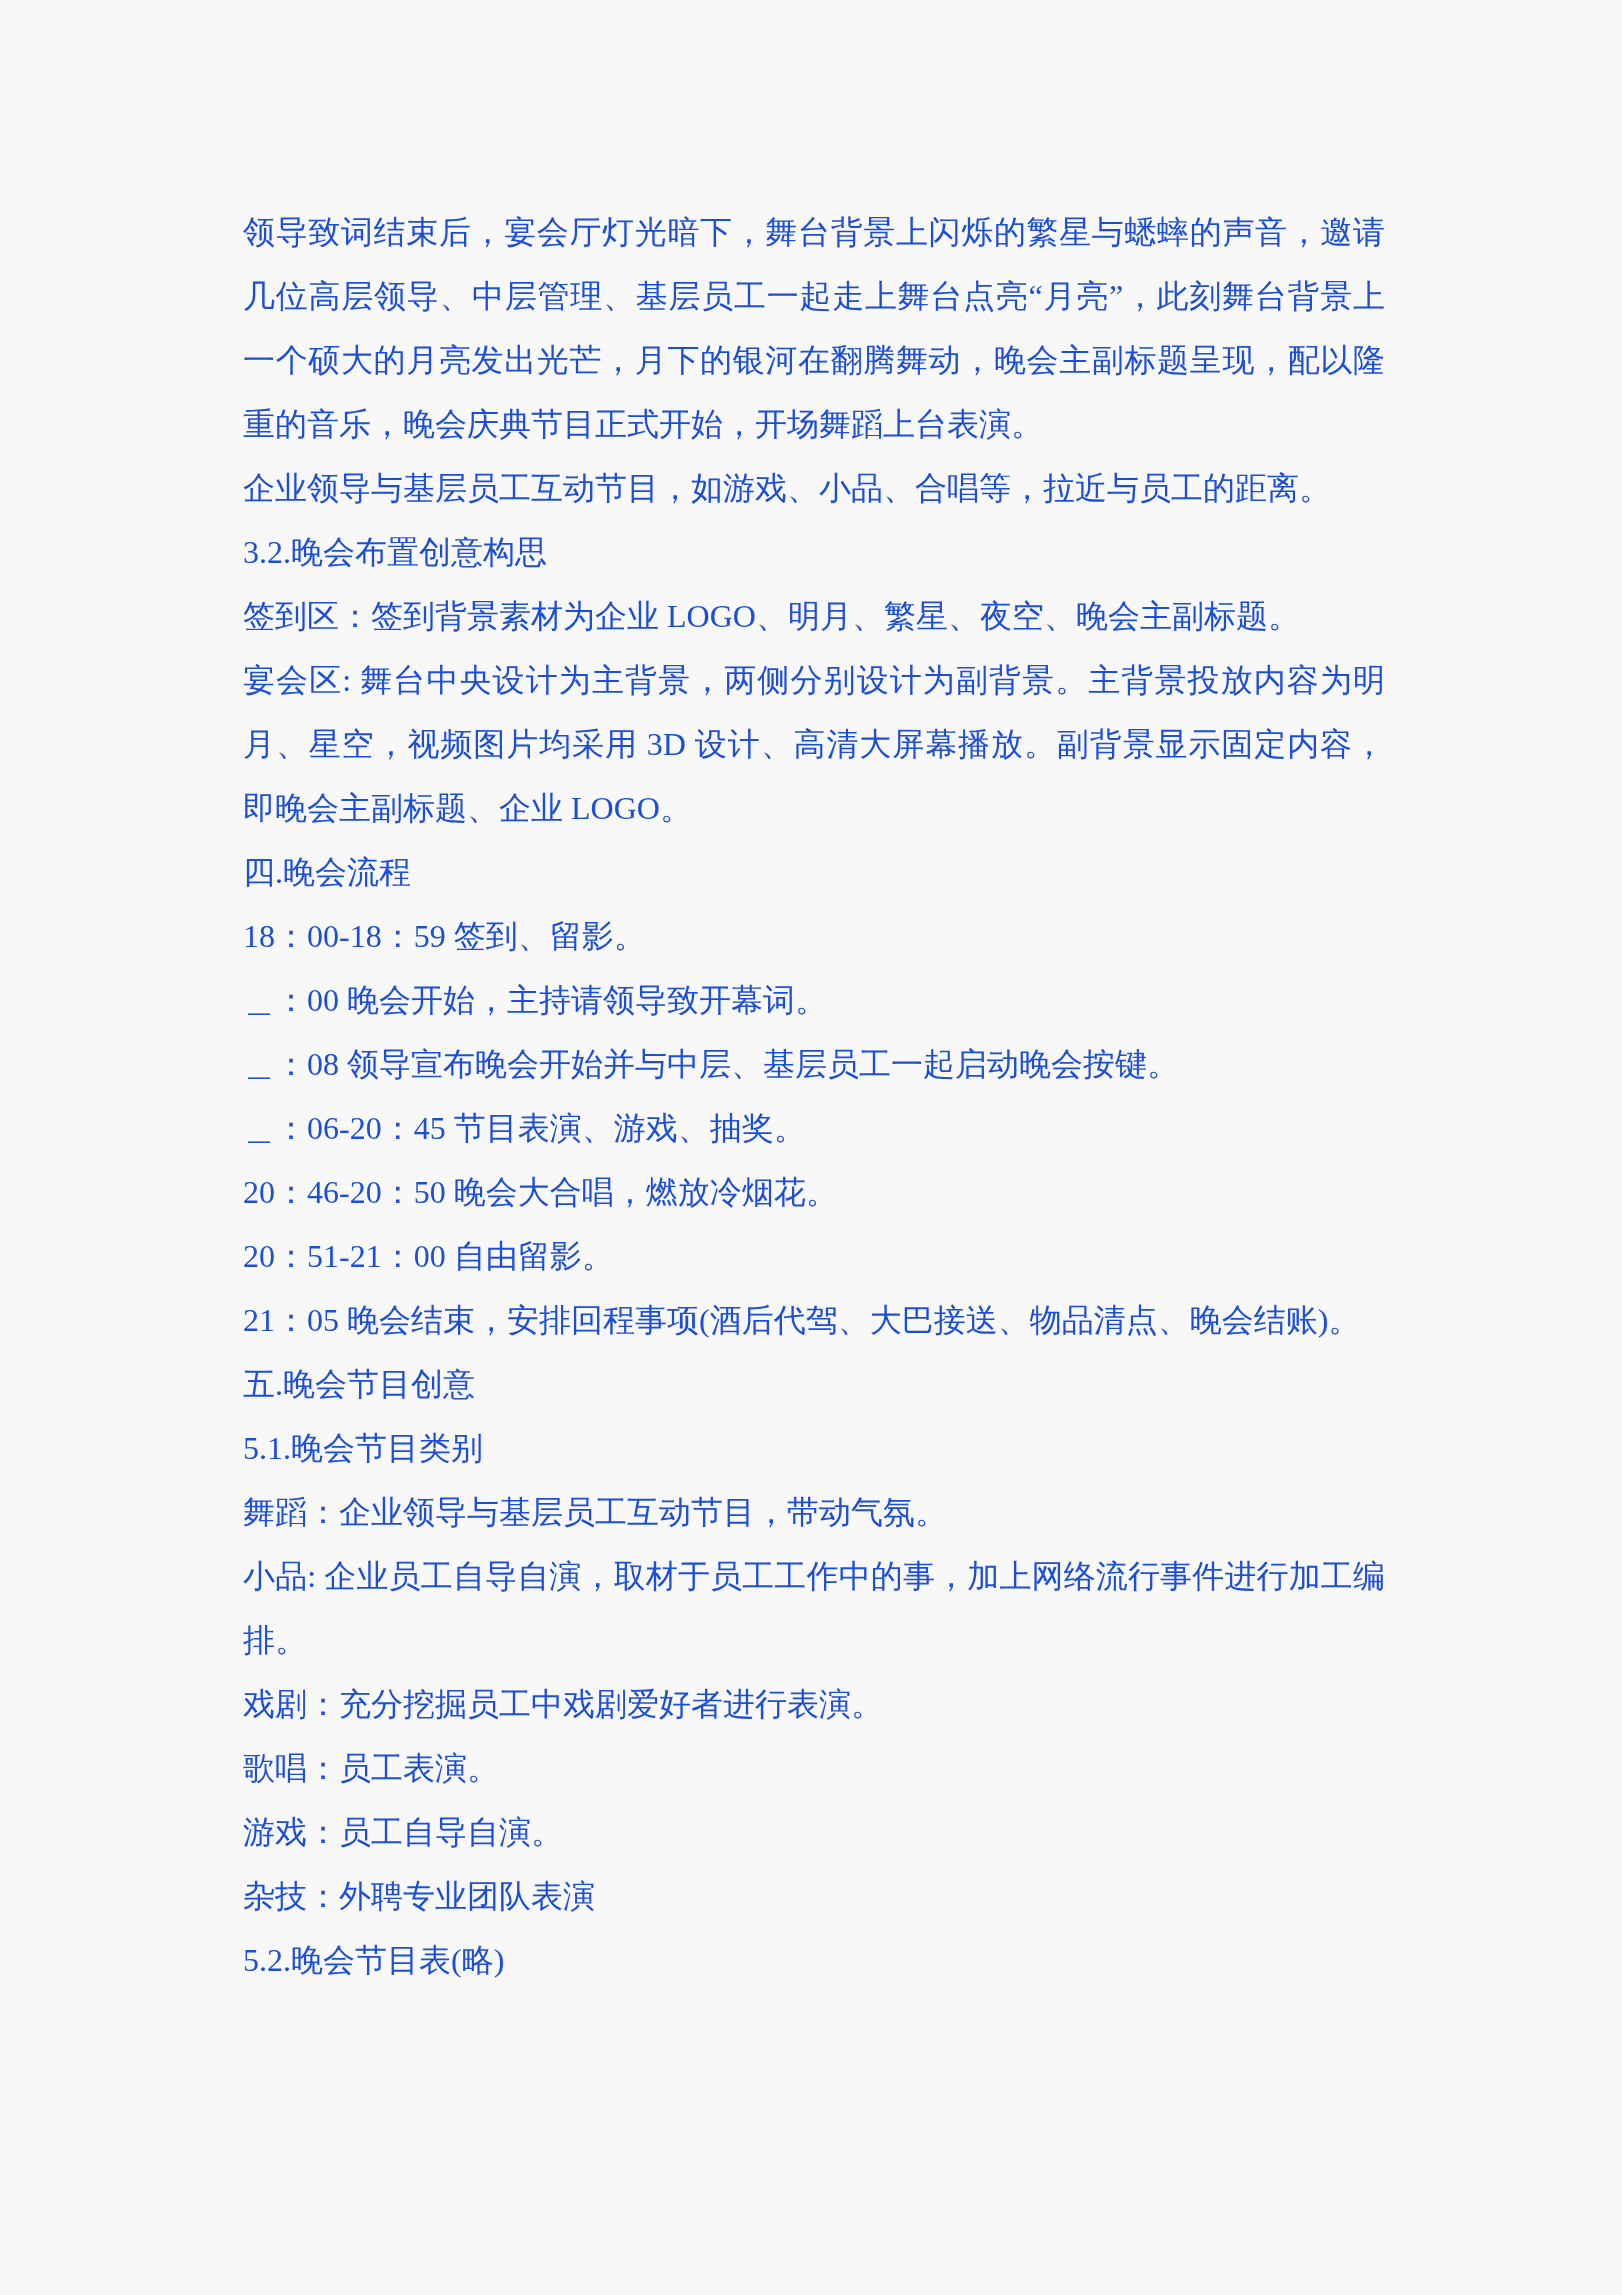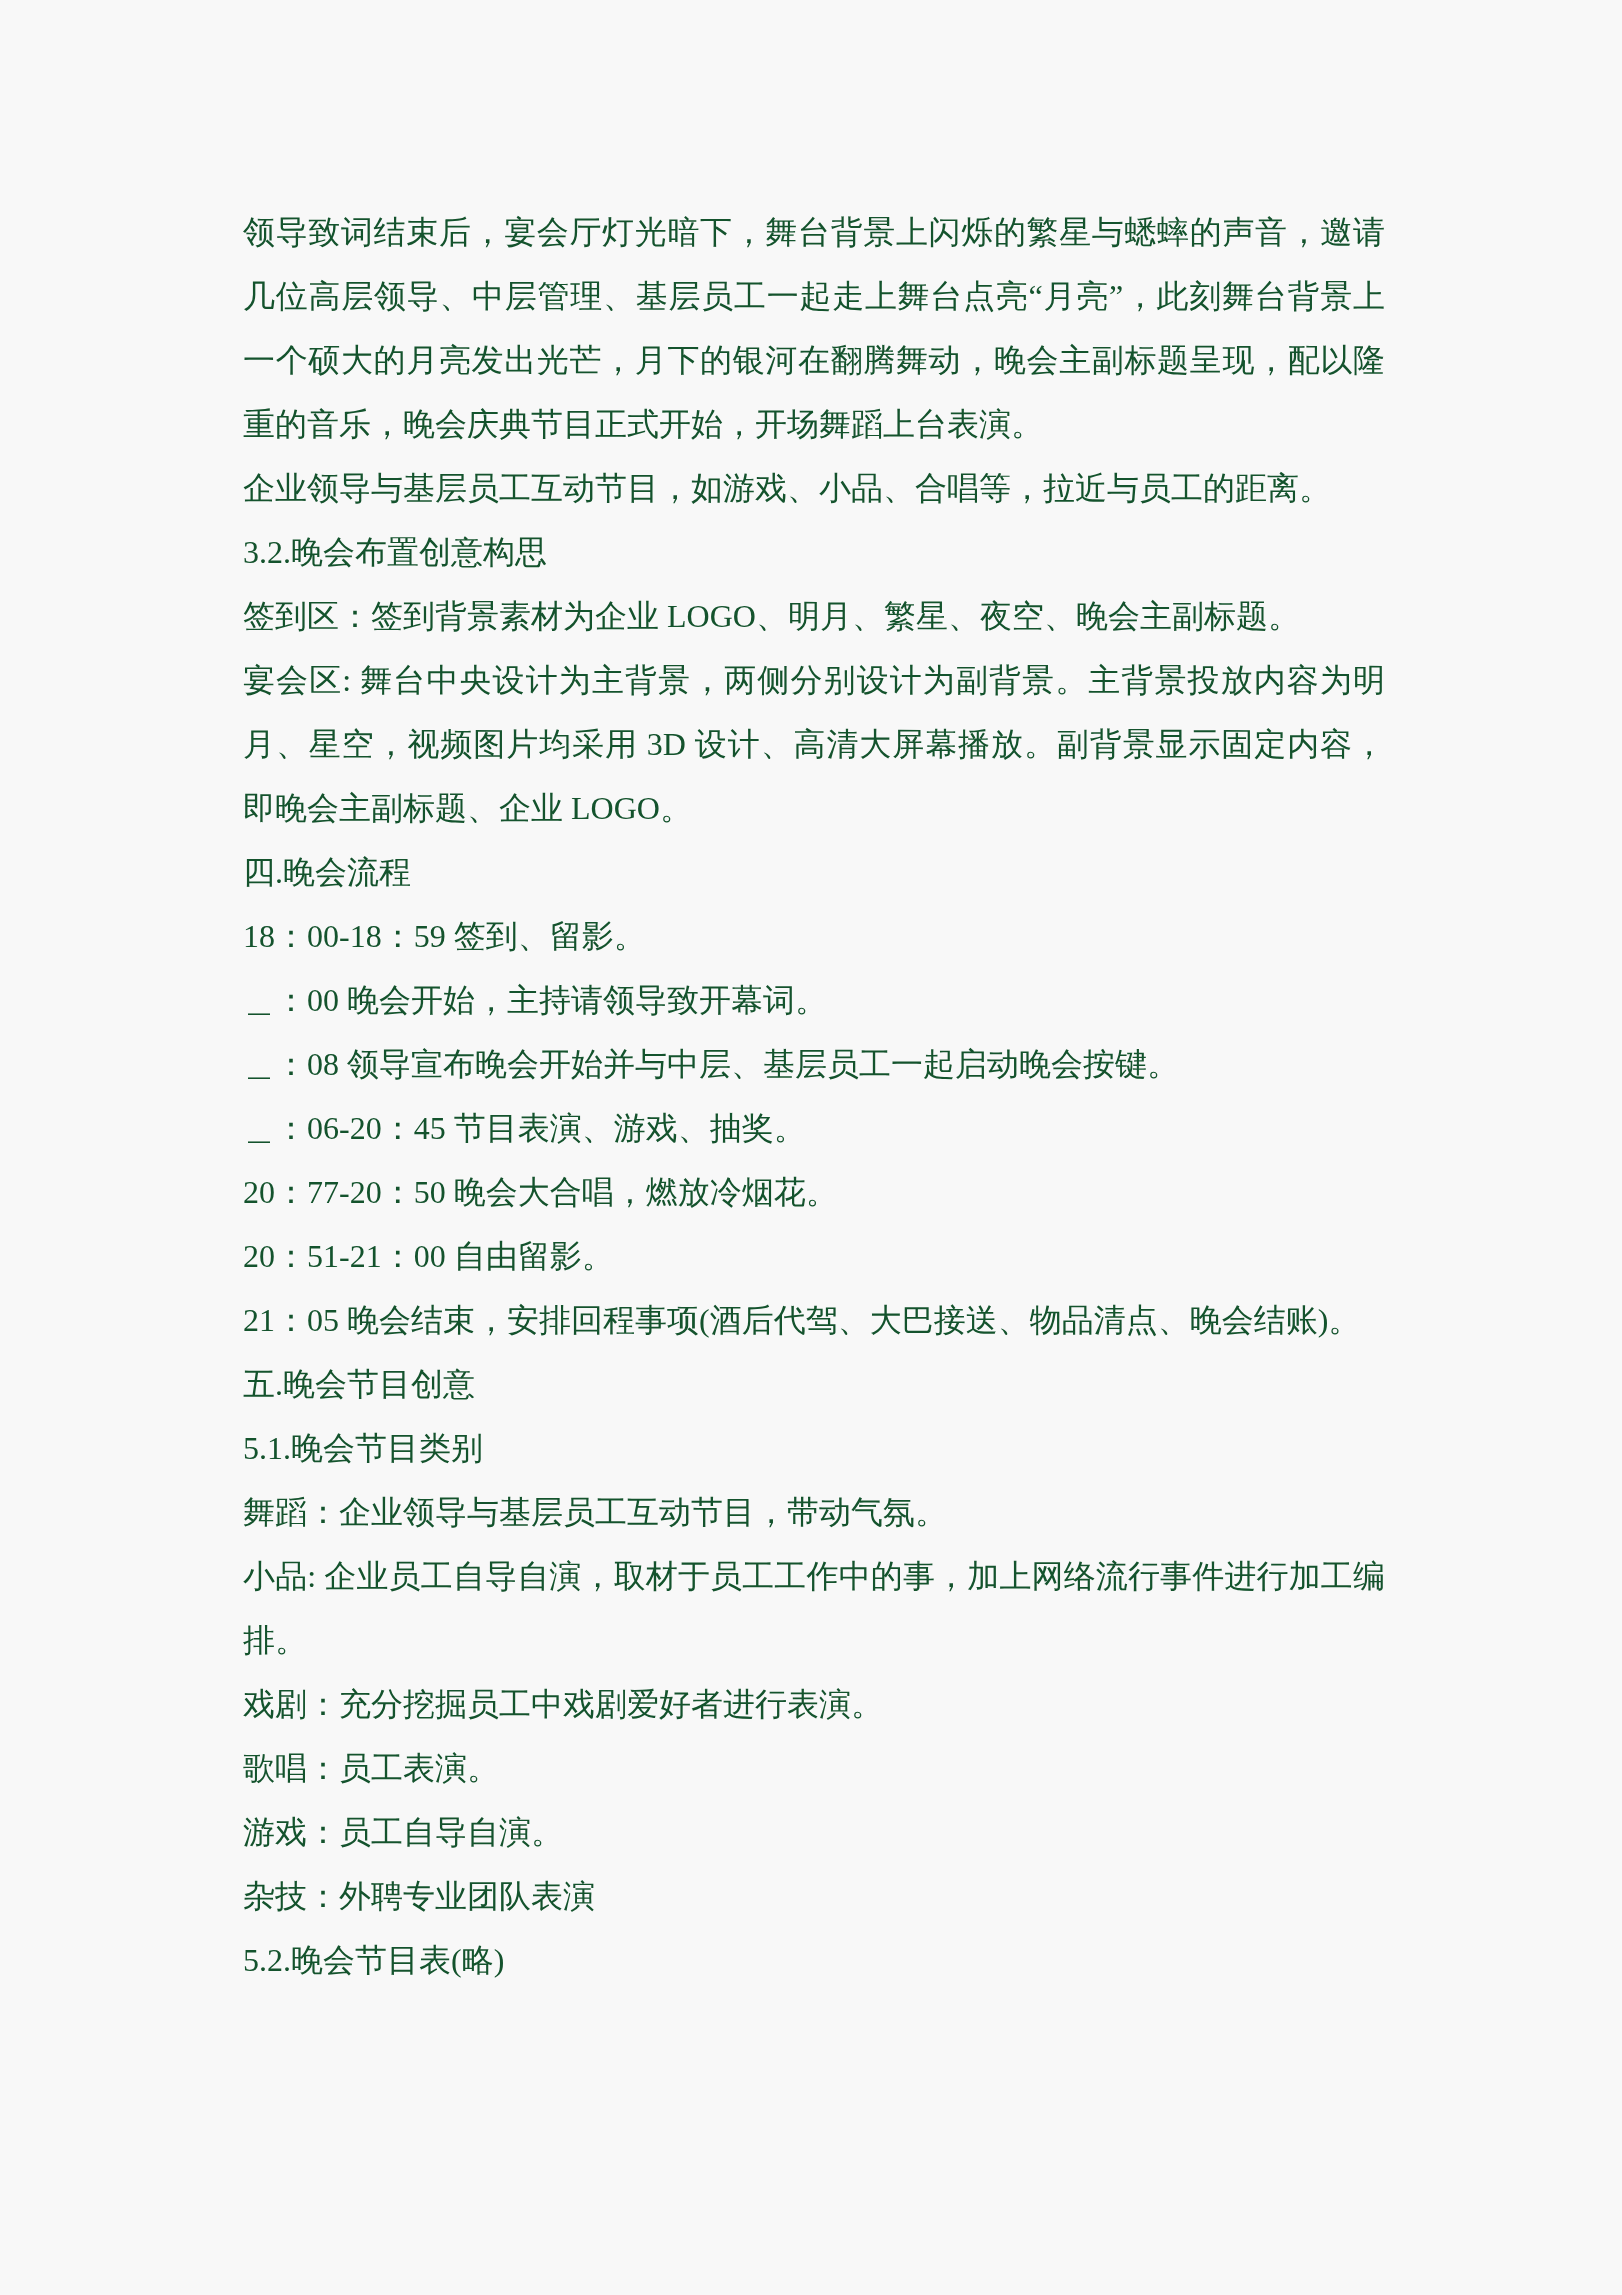--- a/index.html
+++ b/index.html
@@ -17,42 +17,42 @@
     position: absolute;
     top: 200px;
     left: 243px;
     width: 1142px;
   }
   .page-content p {
     margin: 0;
     padding: 0;
     font-size: 32px;
     line-height: 64px;
-    color: #14532d;
+    color: #1d4ed8;
     text-align: justify;
     font-weight: normal;
     font-kerning: none;
     word-break: normal;
   }
 </style>
 </head>
 <body style="background: rgb(248, 248, 248);">
 
 <main class="page-content">
   <p>领导致词结束后，宴会厅灯光暗下，舞台背景上闪烁的繁星与蟋蟀的声音，邀请几位高层领导、中层管理、基层员工一起走上舞台点亮“月亮”，此刻舞台背景上一个硕大的月亮发出光芒，月下的银河在翻腾舞动，晚会主副标题呈现，配以隆重的音乐，晚会庆典节目正式开始，开场舞蹈上台表演。</p>
   <p>企业领导与基层员工互动节目，如游戏、小品、合唱等，拉近与员工的距离。</p>
   <p>3.2.晚会布置创意构思</p>
   <p>签到区：签到背景素材为企业 LOGO、明月、繁星、夜空、晚会主副标题。</p>
   <p>宴会区: 舞台中央设计为主背景，两侧分别设计为副背景。主背景投放内容为明月、星空，视频图片均采用 3D 设计、高清大屏幕播放。副背景显示固定内容，即晚会主副标题、企业 LOGO。</p>
   <p>四.晚会流程</p>
   <p>18：00-18：59 签到、留影。</p>
   <p>＿：00 晚会开始，主持请领导致开幕词。</p>
   <p>＿：08 领导宣布晚会开始并与中层、基层员工一起启动晚会按键。</p>
   <p>＿：06-20：45 节目表演、游戏、抽奖。</p>
-  <p>20：77-20：50 晚会大合唱，燃放冷烟花。</p>
+  <p>20：46-20：50 晚会大合唱，燃放冷烟花。</p>
   <p>20：51-21：00 自由留影。</p>
   <p>21：05 晚会结束，安排回程事项(酒后代驾、大巴接送、物品清点、晚会结账)。</p>
   <p>五.晚会节目创意</p>
   <p>5.1.晚会节目类别</p>
   <p>舞蹈：企业领导与基层员工互动节目，带动气氛。</p>
   <p>小品: 企业员工自导自演，取材于员工工作中的事，加上网络流行事件进行加工编排。</p>
   <p>戏剧：充分挖掘员工中戏剧爱好者进行表演。</p>
   <p>歌唱：员工表演。</p>
   <p>游戏：员工自导自演。</p>
   <p>杂技：外聘专业团队表演</p>

